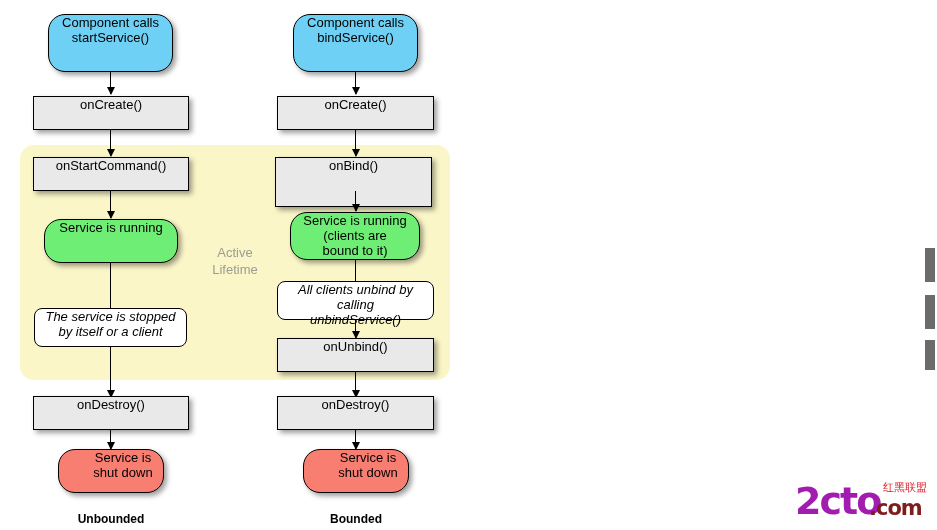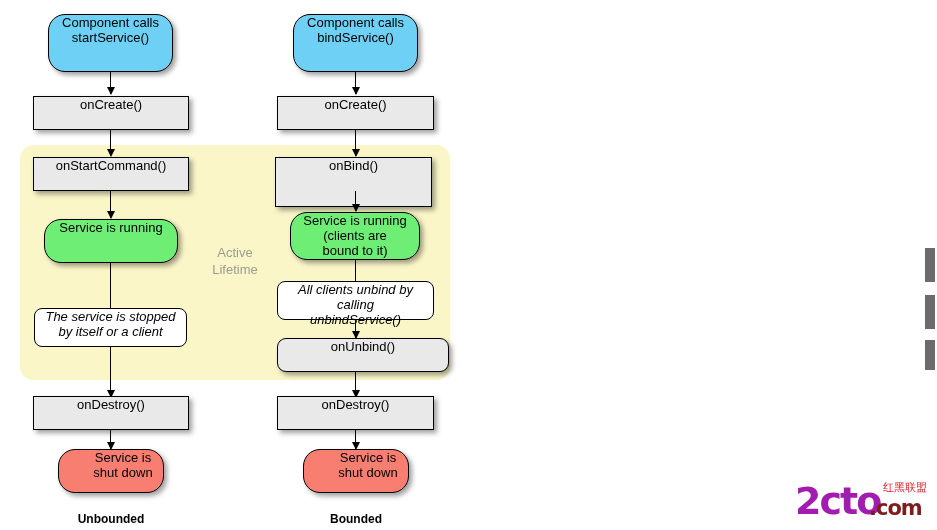--- a/index.html
+++ b/index.html
@@ -248,21 +248,21 @@
   <div class="line-plain" style="left:355px; top:260px; height:22px;"></div>
 
   <div class="node note" style="left:277px; top:281px; width:157px; height:39px;">
     <div>
       <div>All clients unbind by calling</div>
       <div>unbindService()</div>
     </div>
   </div>
   <div class="arrow" style="left:355px; top:320px; height:18px;"></div>
 
-  <div class="node rect" style="left:277px; top:338px; width:172px; height:34px;border-radius:9px;">
+  <div class="node rect" style="left:277px; top:338px; width:157px; height:34px;">
     <span>onUnbind()</span>
   </div>
   <div class="arrow" style="left:355px; top:372px; height:25px;"></div>
 
   <div class="node rect" style="left:277px; top:396px; width:157px; height:34px;">
     <span>onDestroy()</span>
   </div>
   <div class="arrow" style="left:355px; top:430px; height:19px;"></div>
 
   <div class="node pill red" style="left:303px; top:449px; width:106px; height:44px;">

